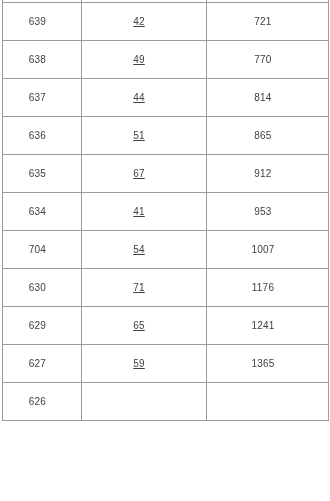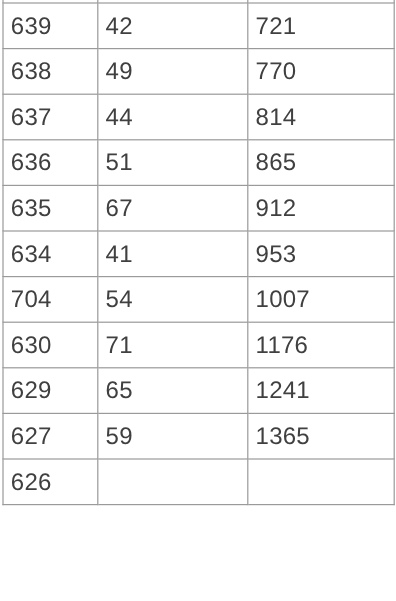--- a/index.html
+++ b/index.html
@@ -41,32 +41,32 @@
 
   table.data-grid col.col-a { width: 79px; }
   table.data-grid col.col-b { width: 125px; }
   table.data-grid col.col-c { width: 122px; }
 
   table.data-grid td {
     height: 38px;
     box-sizing: border-box;
     border: 1px solid #9a9a9a;
     padding: 0 14px 0 6px;
-    text-align: left;
+    text-align: center;
     vertical-align: middle;
-    font-size: 20px;
+    font-size: 10px;
     line-height: 36px;
     color: #404040;
     white-space: nowrap;
     overflow: hidden;
     letter-spacing: 0.2px;
   }
 
   table.data-grid td.cell-index { padding-right: 15px; }
-  table.data-grid td.cell-mid   { padding-right: 16px; }
+  table.data-grid td.cell-mid   { padding-right: 16px; text-decoration: underline; }
   table.data-grid td.cell-last  { padding-right: 15px; }
 </style>
 </head>
 <body>
 
 <div id="table-viewport">
   <div id="table-shift">
     <table class="data-grid">
       <colgroup>
         <col class="col-a">

